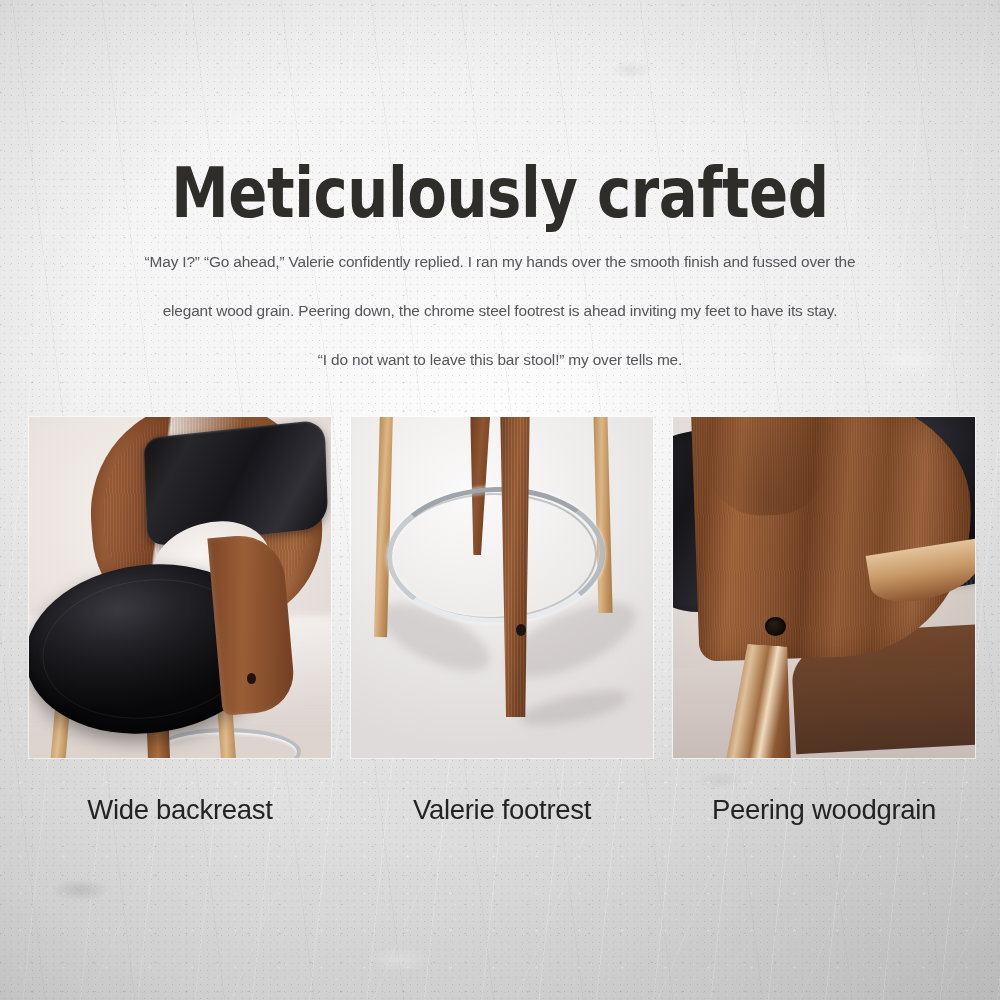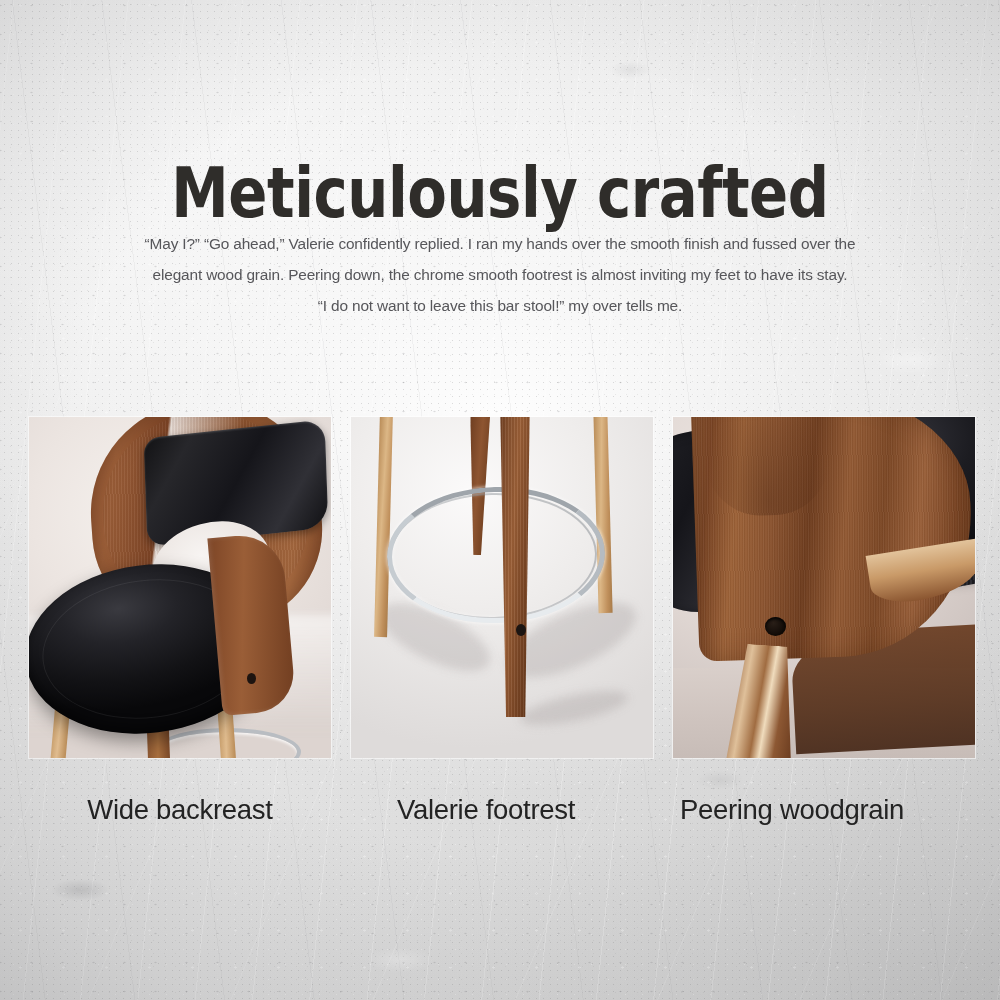--- a/index.html
+++ b/index.html
@@ -105,21 +105,21 @@
     position: absolute;
     left: 50px;
     top: 228px;
     width: 900px;
     text-align: center;
     color: #56565a;
     font-size: 15.4px;
     line-height: 31px;
     letter-spacing: -0.15px;
   }
-  #copy p { margin: 0; }
+  #copy p { margin: 18px; }
 
   
   #panels {
     position: absolute;
     left: 29px;
     top: 417px;
     width: 946px;
     height: 341px;
     display: flex;
     gap: 20px;
@@ -417,21 +417,21 @@
   }
 
   
   #captions {
     position: absolute;
     left: 29px;
     top: 792px;
     width: 946px;
     height: 40px;
     display: flex;
-    gap: 4px;
+    gap: 20px;
   }
   .caption {
     width: 302px;
     text-align: center;
     font-size: 27.5px;
     line-height: 36px;
     color: #232323;
     letter-spacing: -0.3px;
     white-space: nowrap;
   }
@@ -445,21 +445,21 @@
   <div class="bg-grain"></div>
   <div class="bg-grain2"></div>
   <div class="bg-scratch"></div>
   <div class="bg-blotch"></div>
   <div class="bg-vignette"></div>
 
   <h1 id="headline">Meticulously crafted</h1>
 
   <div id="copy">
     <p>“May I?” “Go ahead,” Valerie confidently replied. I ran my hands over the smooth finish and fussed over the</p>
-    <p>elegant wood grain. Peering down, the chrome smooth footrest is almost inviting my feet to have its stay.</p>
+    <p>elegant wood grain. Peering down, the chrome steel footrest is ahead inviting my feet to have its stay.</p>
     <p>“I do not want to leave this bar stool!” my over tells me.</p>
   </div>
 
   <div id="panels">
 
     <div class="panel">
       <div class="panel-inner">
         <div class="studio"></div>
         <div class="floor-line"></div>
         <div class="p1-chrome-hint"></div>

